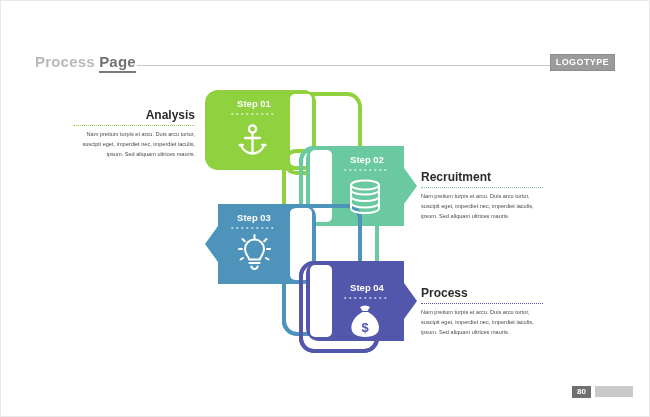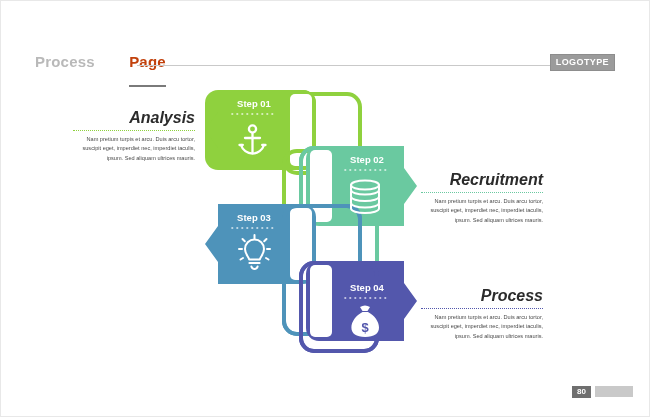--- a/index.html
+++ b/index.html
@@ -20,21 +20,21 @@
   
   .header{
     position:absolute;left:34px;top:52px;right:22px;height:22px;
   }
   .title{
     position:absolute;left:0;top:0;
     font-size:15px;font-weight:bold;letter-spacing:.2px;
     white-space:nowrap;
   }
   .title .t-light{color:#b9b9b9;}
-  .title .t-dark{color:#c2410c;border-bottom:2px solid #7a7a7a;padding-bottom:15px;margin-left:30px;}
+  .title .t-dark{color:#737373;border-bottom:2px solid #7a7a7a;padding-bottom:1px;}
   .header-rule{
     position:absolute;left:102px;top:12px;right:66px;height:1px;
     background:#c9c9c9;
   }
   .logotype{
     position:absolute;right:12px;top:1px;
     background:#9b9b9b;color:#ffffff;
     font-size:9px;font-weight:bold;letter-spacing:.4px;
     padding:2px 5px 3px 5px;
     border:1px solid #8d8d8d;
@@ -49,32 +49,31 @@
   }
   .footer-bar{width:38px;height:11px;background:#c9c9c9;margin-left:4px;}
 
   
   .stage{position:absolute;left:0;top:0;width:540px;height:417px;}
   .stage svg{position:absolute;left:0;top:0;}
 
   
   .tblock{position:absolute;width:122px;}
   .tblock .t-head{
-    font-size:16px;font-weight:bold;color:#2b2b2b;line-height:1.1;
+    font-size:12px;font-weight:bold;color:#2b2b2b;line-height:1.1;
     margin-bottom:3px;
-    font-style:italic;
   }
   .tblock .t-dots{
     height:0;border-top:1.5px dotted #bdbdbd;margin-bottom:4px;
   }
   .tblock .t-body{
     font-size:5.6px;color:#4a4a4a;line-height:1.75;
   }
   .tblock.right-al{text-align:right;}
-  .tblock.left-al{text-align:right;}
+  .tblock.left-al{text-align:left;}
 
   #txt-analysis{left:72px;top:108px;}
   #txt-recruitment{left:420px;top:170px;}
   #txt-communication{left:70px;top:228px;}
   #txt-planning{left:420px;top:286px;}
 </style>
 </head>
 <body>
 
 <div class="slide">

